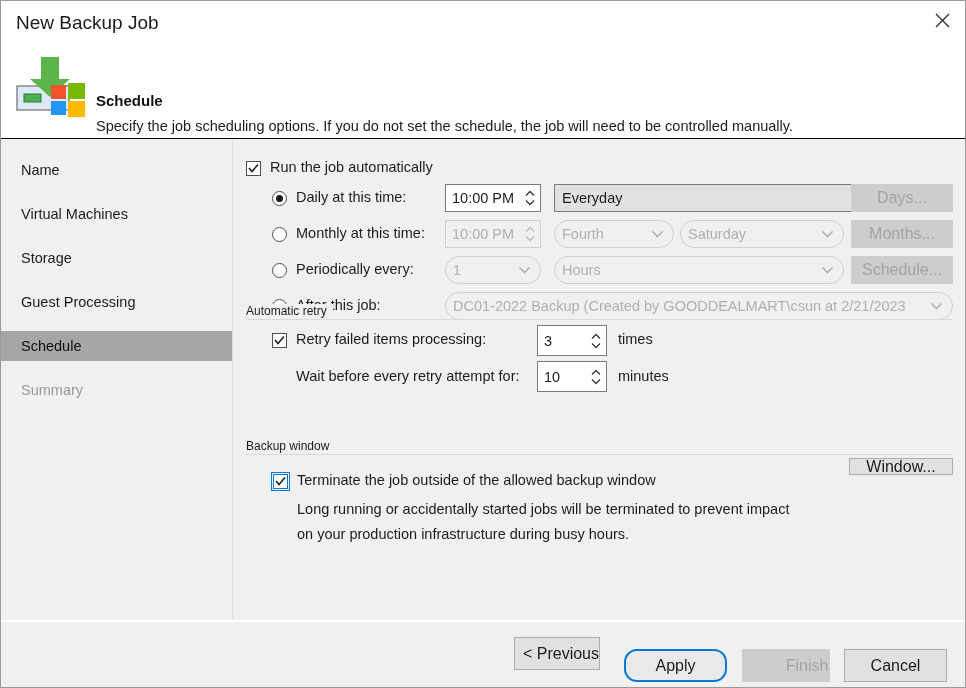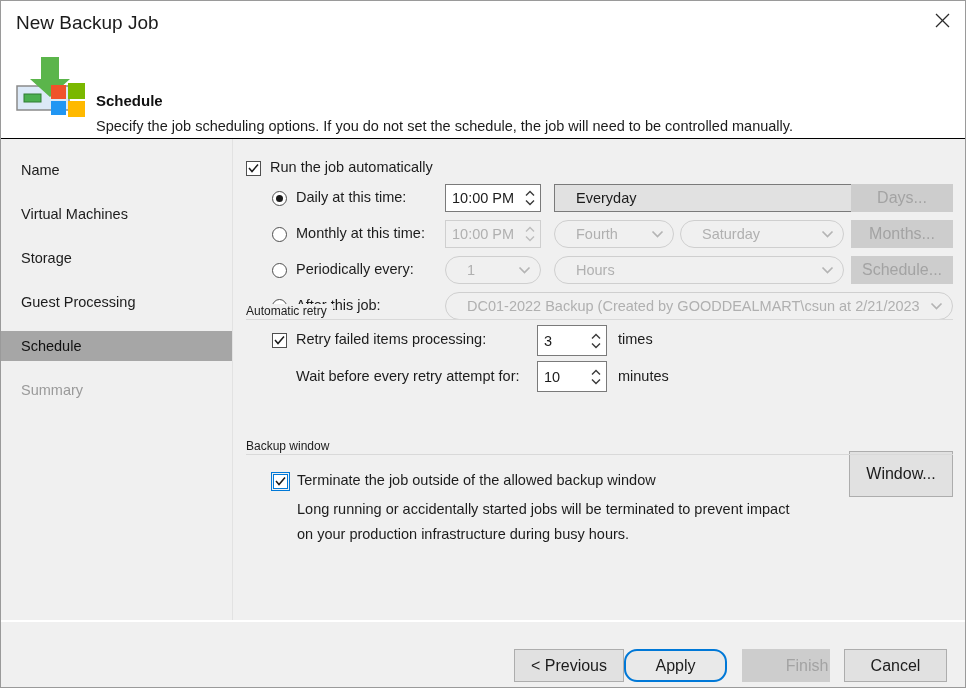--- a/index.html
+++ b/index.html
@@ -210,21 +210,21 @@
 
   .combo {
     position: absolute;
     box-sizing: border-box;
     background: #e1e1e1;
     border: 1px solid #7a7a7a;
     display: flex;
     align-items: center;
     font-size: 14.5px;
     color: #1c1c1c;
-    padding-left: 21px;
+    padding-left: 7px;
     cursor: default;
   }
   .combo.disabled {
     background: #f0f0f0;
     border-color: #cfcfcf;
     color: #b0b0b0;
     border-radius: 14px;
   }
   .combo .caret {
     position: absolute;
@@ -474,29 +474,29 @@
 
       <div class="chk focused" style="left:39px; top:335px;">
         <svg width="11" height="11" viewBox="0 0 11 11">
           <path d="M1 5 L4 8.5 L10 1.5" fill="none" stroke="#1a1a1a" stroke-width="1.5"></path>
         </svg>
       </div>
       <div class="lbl" style="left:63px; top:333px;">Terminate the job outside of the allowed backup window</div>
       <div class="lbl" style="left:63px; top:362px;">Long running or accidentally started jobs will be terminated to prevent impact</div>
       <div class="lbl" style="left:63px; top:387px;">on your production infrastructure during busy hours.</div>
 
-      <div class="btn" style="left:615px; top:312px; width:104px; height:46px;">
+      <div class="btn" style="left:615px; top:319px; width:104px; height:17px;">
         <span>Window...</span>
       </div>
 
     </div>
   </div>
 
   <div class="footer">
-    <div class="btn" style="left:513px; top:27px; width:110px; height:33px;">
+    <div class="btn" style="left:513px; top:15px; width:86px; height:33px;justify-content:flex-end;">
       <span>&lt; Previous</span>
     </div>
     <div class="btn focused" style="left:623px; top:27px; width:103px; height:33px;border-radius:13px;">
       <span>Apply</span>
     </div>
     <div class="btn disabled" style="left:741px; top:27px; width:88px; height:33px;padding-left:42px;">
       <span>Finish</span>
     </div>
     <div class="btn" style="left:843px; top:27px; width:103px; height:33px;">
       <span>Cancel</span>

